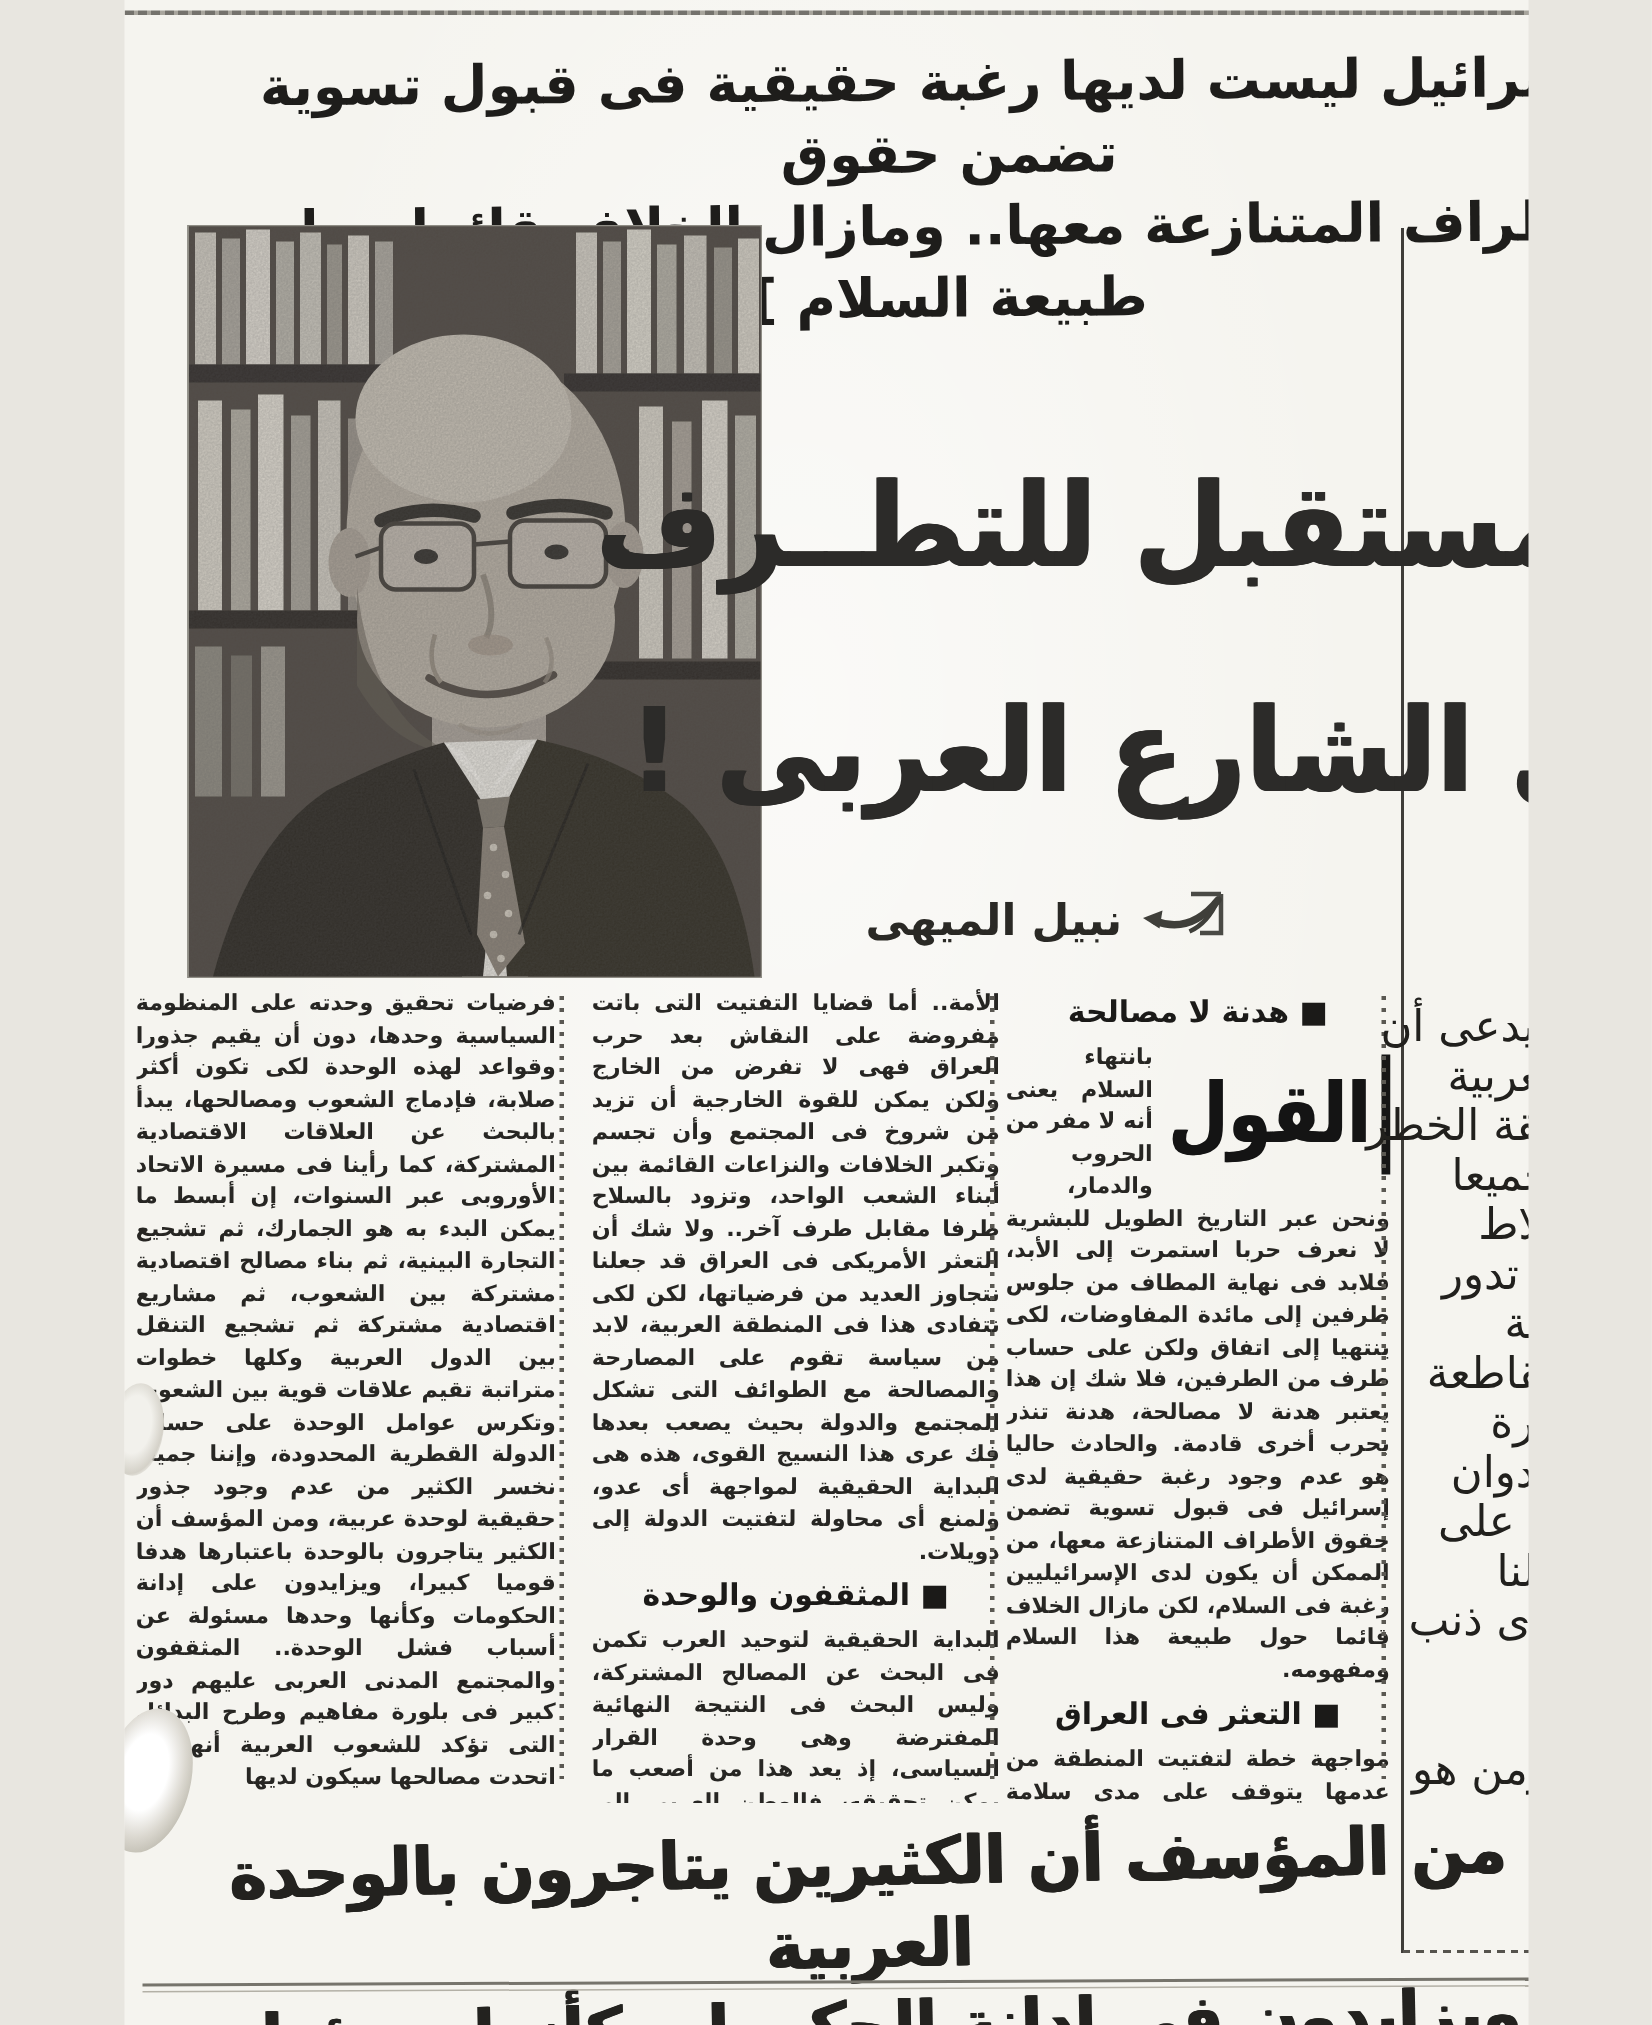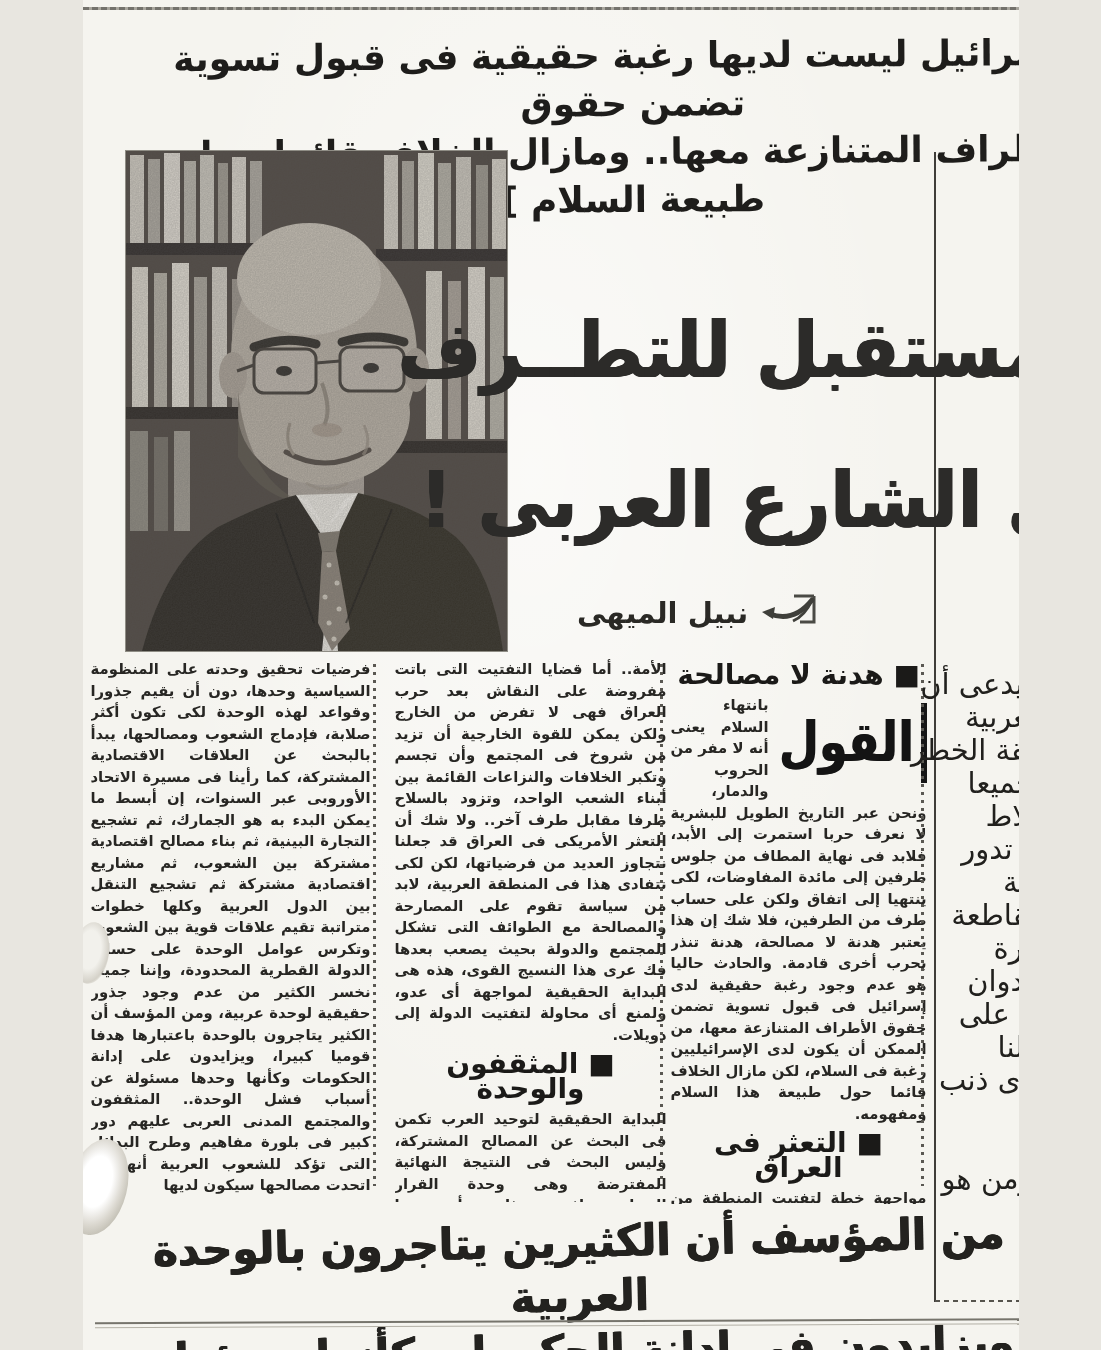--- a/index.html
+++ b/index.html
@@ -39,21 +39,21 @@
   
   .photo{position:absolute;left:42px;top:150px;width:383px;height:502px;margin:0;
     border:1px solid #8f8d85;box-sizing:border-box;background:#46413c;}
   
   .col{position:absolute;top:658px;height:544px;overflow:hidden;
     font-size:14.8px;line-height:21.5px;font-weight:bold;text-align:justify;color:#272623;}
   .col p{margin:0 0 5px 0;}
   .col-left{left:8px;width:280px;}
   .col-mid{left:312px;width:272px;}
   .col-right{left:588px;top:656px;width:256px;height:548px;}
-  .subhead{margin:6px 0 7px 0;font-size:28px;line-height:25px;font-weight:bold;
+  .subhead{margin:6px 0 7px 0;font-size:20px;line-height:25px;font-weight:bold;
     text-align:center;color:#1b1a18;}
   
   .qawl{float:right;width:148px;height:92px;margin:3px 0 6px 10px;
     display:flex;direction:ltr;align-items:center;justify-content:flex-end;}
   .qawl-word{font-size:46px;font-weight:bold;color:#141414;letter-spacing:-2px;
     transform:scaleY(1.2);text-shadow:1px 0 0 #141414;}
   .qawl-bar{width:16px;height:80px;background:#161616;margin-left:8px;}
   
   .sidebar{position:absolute;left:858px;top:668px;width:202px;height:632px;
     font-size:29px;font-weight:normal;color:#21201d;text-align:right;}

